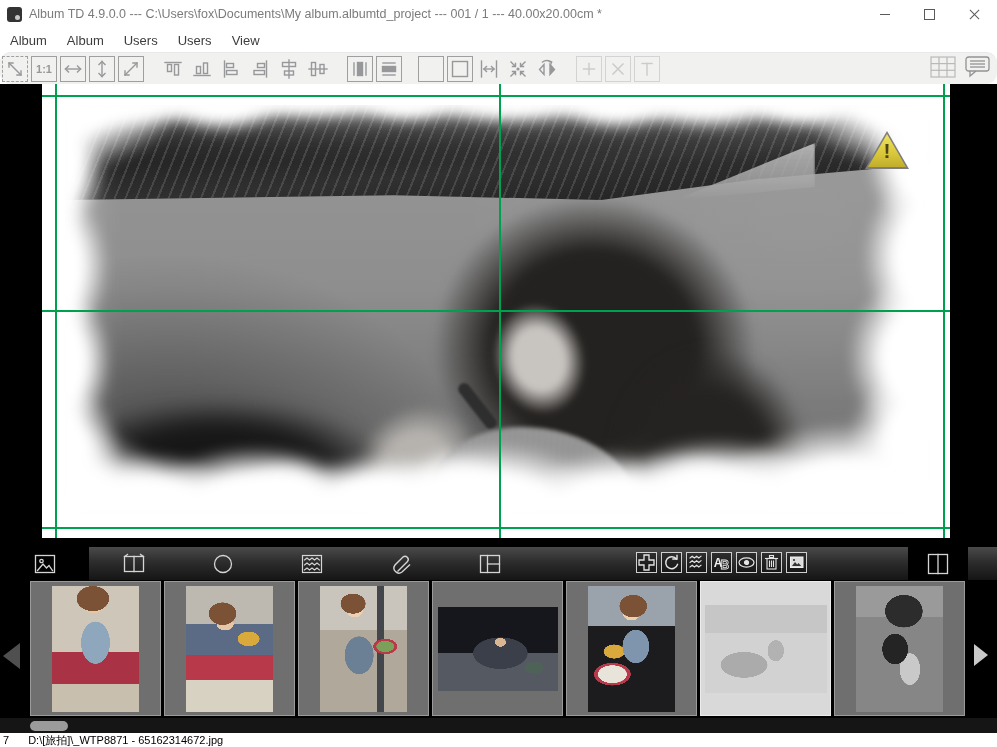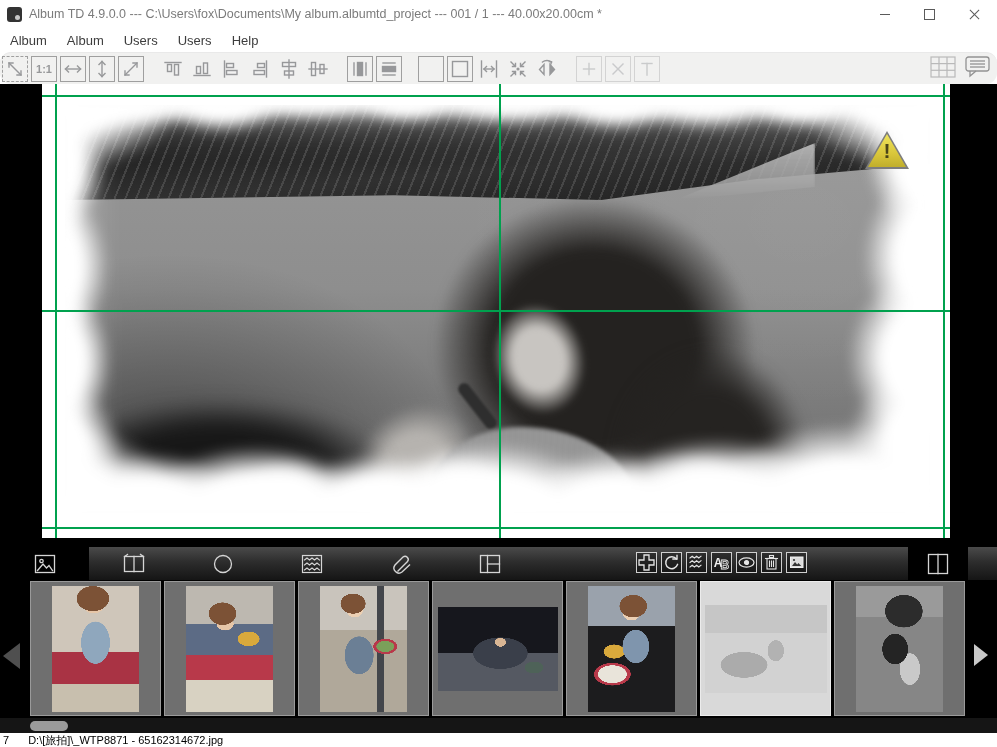--- a/index.html
+++ b/index.html
@@ -213,21 +213,21 @@
           <span class="g-close"></span>
         </div>
     </div>
   </div>
 
   <div class="menubar" id="menubar">
       <div class="menu-item">Album</div>
       <div class="menu-item">Album</div>
       <div class="menu-item">Users</div>
       <div class="menu-item">Users</div>
-      <div class="menu-item">Help</div>
+      <div class="menu-item">View</div>
     </div>
 
   <div class="toolbar">
     <div class="tb-buttons" id="tb-buttons">
         <div class="tbtn dashed">
           <span style="display: flex;">
             <svg width="22" height="22" viewBox="0 0 22 22" stroke="currentColor" fill="none" stroke-width="1.4" stroke-linecap="square">
               <line x1="5" y1="5" x2="17" y2="17"></line>
               <path d="M9 5 H5 V9"></path>
               <path d="M13 17 H17 V13"></path>

